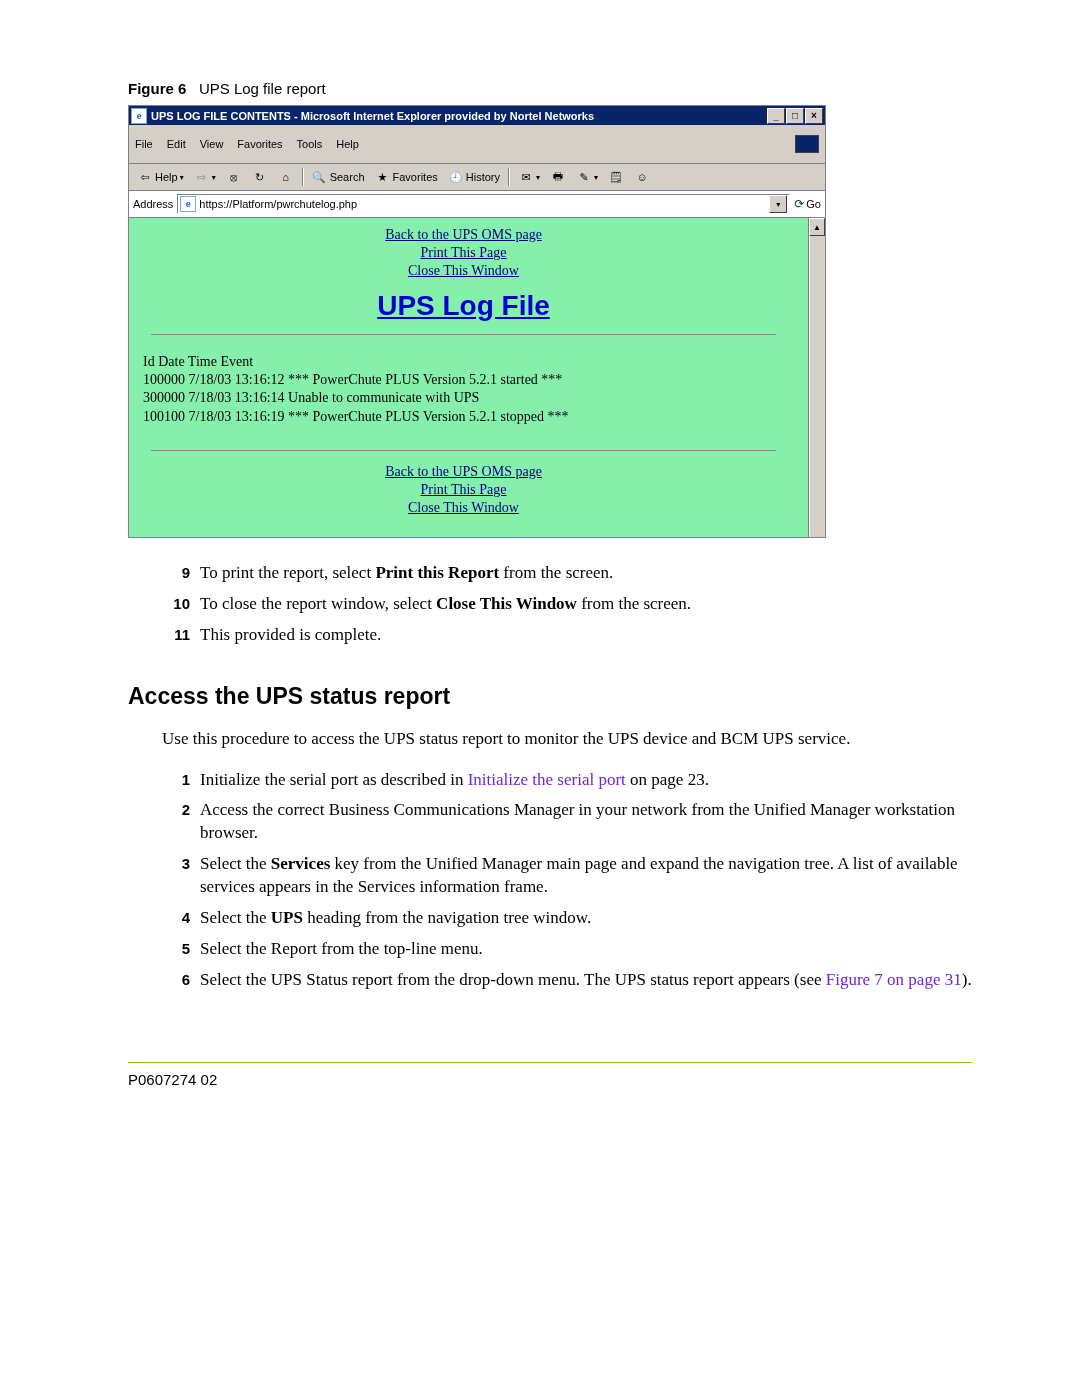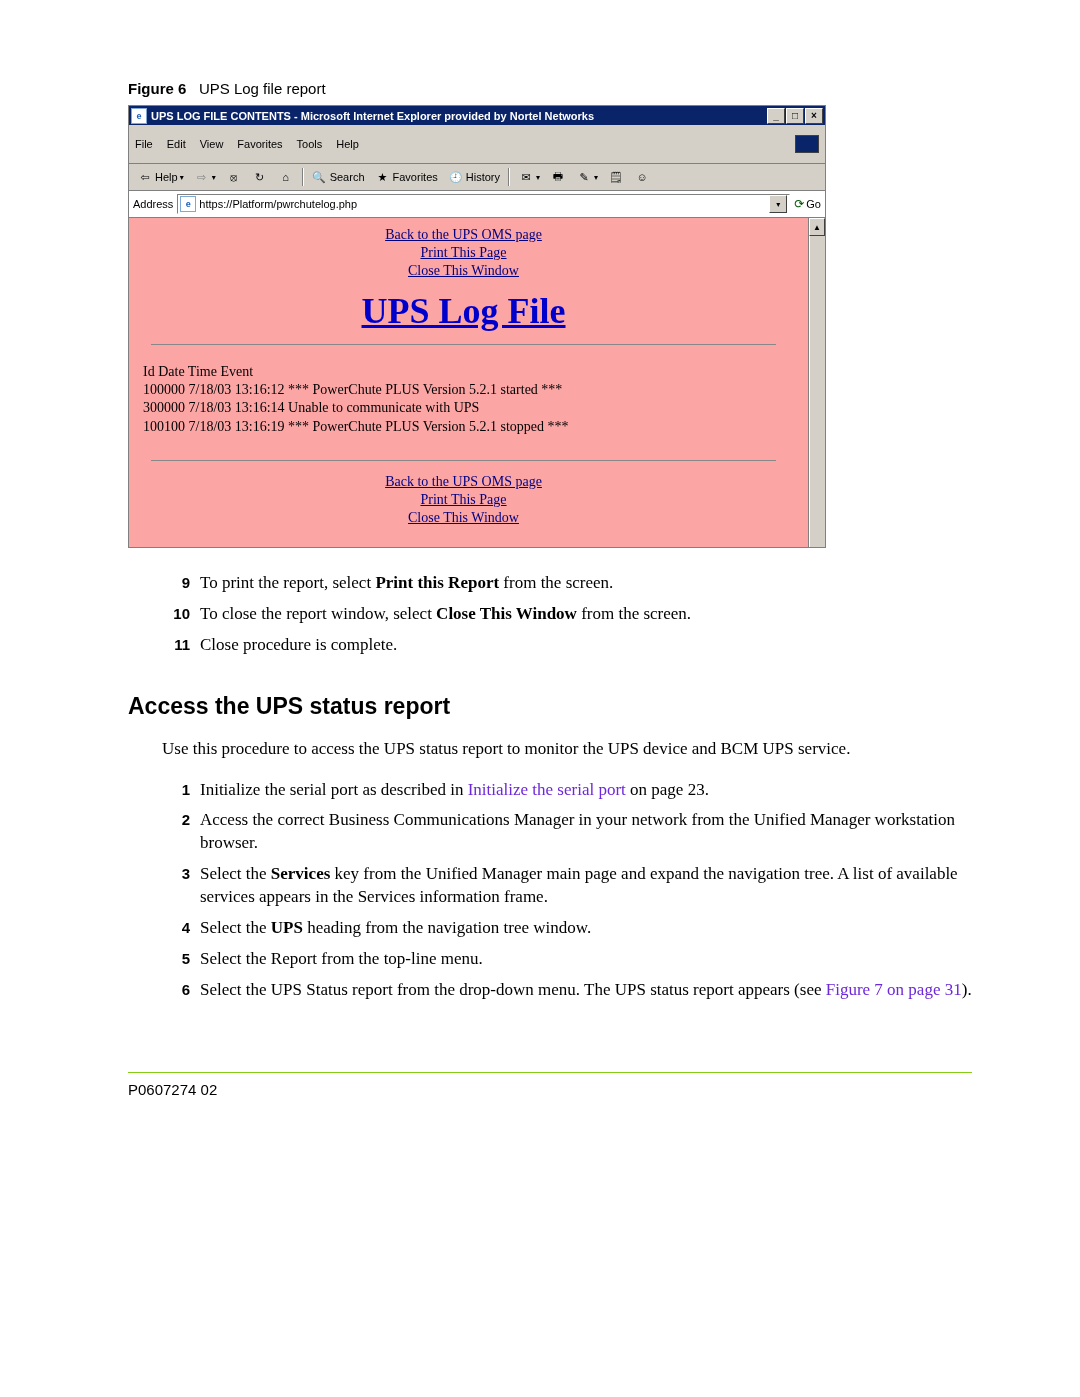--- a/index.html
+++ b/index.html
@@ -140,21 +140,21 @@
     border:1px solid #fff; border-right-color:#404040; border-bottom-color:#404040;
     display:flex; align-items:center; justify-content:center;
     font-size:8px;
     margin-left:auto;
   }
   .go-btn { display:inline-flex; align-items:center; gap:2px;}
   .go-ico { color:#005a00; font-size:12px;}
 
   .ie-content {
     display: flex;
-    background: #fca5a5;
+    background: #86efac;
   }
   .ie-page {
     flex: 1;
     padding: 8px 16px 20px 6px;
     font-family: "Times New Roman", serif;
     font-size: 14px;
     color: #000;
   }
   .ie-scroll {
     width: 16px;
@@ -184,22 +184,22 @@
     display: inline-block;
     margin: 1px 0;
   }
   .ups-title {
     text-align: center;
     margin: 10px 0 4px 0;
   }
   .ups-title a {
     color: #0000cc;
     font-weight: bold;
-    font-size: 36px;
-    font-family: Liberation Serif, serif;
+    font-size: 28px;
+    font-family: Liberation Sans, sans-serif;
     text-decoration: underline;
   }
   .hr16 { border: none; border-top: 1px solid #888; margin: 12px 16px; }
   .log-data {
     font-family: "Times New Roman", serif;
     font-size: 14px;
     margin: 18px 0 24px 8px;
     line-height: 1.3;
     white-space: pre;
   }
@@ -380,21 +380,21 @@
     <div class="step-row">
       <div class="step-num">9</div>
       <div class="step-txt"><span>To print the report, select </span><b>Print this Report</b><span> from the screen.</span></div>
     </div>
     <div class="step-row">
       <div class="step-num">10</div>
       <div class="step-txt"><span>To close the report window, select </span><b>Close This Window</b><span> from the screen.</span></div>
     </div>
     <div class="step-row">
       <div class="step-num">11</div>
-      <div class="step-txt">Close procedure is complete.</div>
+      <div class="step-txt">This provided is complete.</div>
     </div>
   </div>
 
   <h2 class="section">Access the UPS status report</h2>
 
   <p class="body">Use this procedure to access the UPS status report to monitor the UPS device and BCM UPS service.</p>
 
   <div class="steps">
     <div class="step-row">
       <div class="step-num">1</div>

